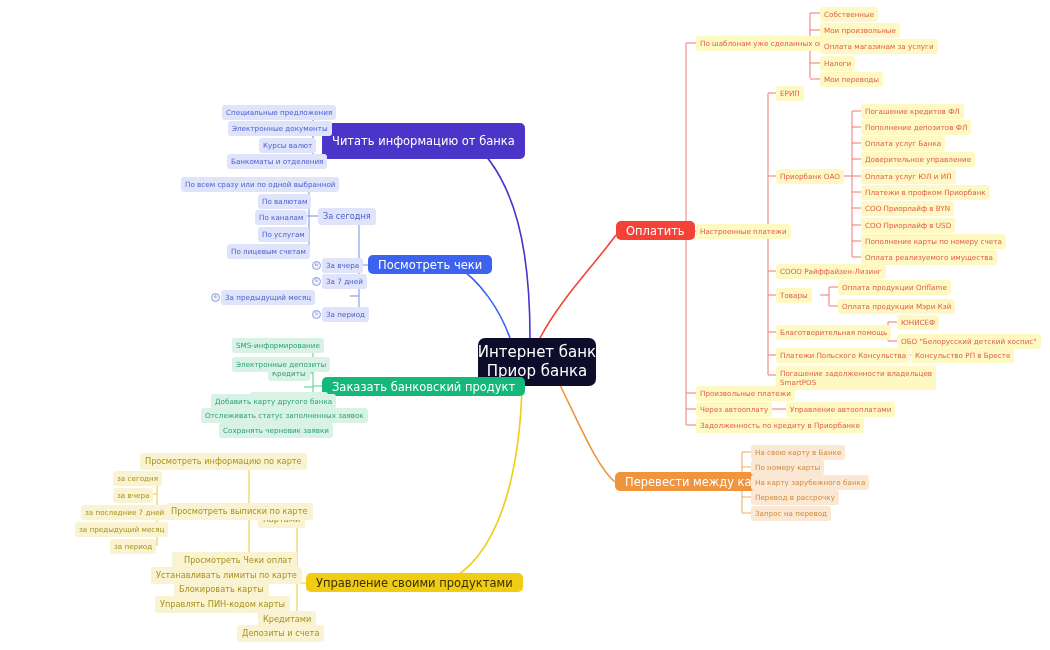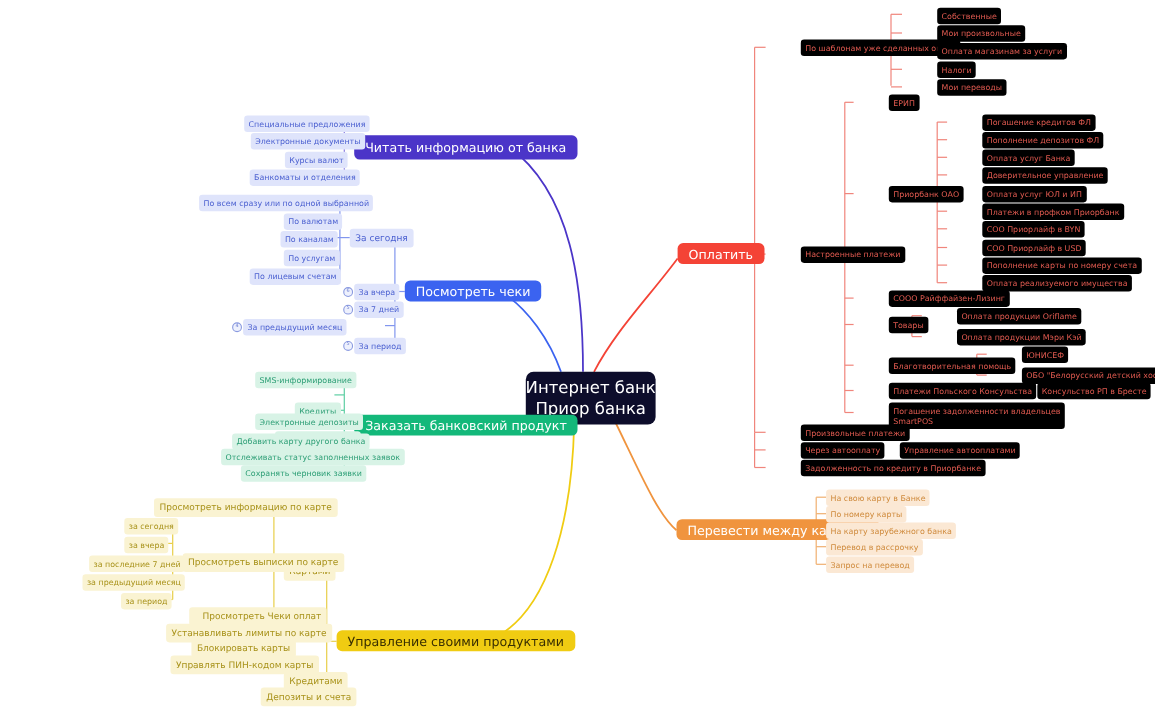--- a/index.html
+++ b/index.html
@@ -17,21 +17,21 @@
   .n-main{color:#ffffff;border-radius:5px;font-size:11.5px;padding:5px 10px;font-weight:400;}
   .c-red   {background:#f44336;}
   .c-orange{background:#f0943e;}
   .c-yellow{background:#f0cc12;color:#3a3000;}
   .c-green {background:#13b87a;}
   .c-blue  {background:#3b63f0;}
   .c-violet{background:#4b35c8;}
 
   
   .n-leaf{border-radius:3px;font-size:7.2px;padding:2.5px 4px;line-height:1.35;}
-  .l-red   {background:#000000;color:#e05a50;margin-left:32px;}
+  .l-red   {background:#fef9c3;color:#e05a50;}
   .l-orange{background:#fbe8d4;color:#cf8a3c;}
   .l-yellow{background:#faf3d2;color:#a8921a;}
   .l-green {background:#d8f3e6;color:#2c9e75;}
   .l-blue  {background:#dfe4fb;color:#4a5fd0;}
   .n-leaf.lvl2{font-size:8.2px;padding:3px 5px;}
 
   .badge{position:absolute;width:7px;height:7px;border-radius:50%;
          border:1px solid #8a9ae0;background:#eef1fd;color:#6a7bd0;
          font-size:4.5px;line-height:6px;text-align:center;}
 </style>
@@ -246,21 +246,21 @@
 
   <div class="node n-leaf l-yellow lvl2" style="left:172px;top:552px;padding-left:12px;">Просмотреть Чеки оплат</div>
   <div class="node n-leaf l-yellow lvl2" style="left:151px;top:567px;">Устанавливать лимиты по карте</div>
   <div class="node n-leaf l-yellow lvl2" style="left:174px;top:581px;">Блокировать карты</div>
   <div class="node n-leaf l-yellow lvl2" style="left:155px;top:596px;">Управлять ПИН-кодом карты</div>
 
   <div class="node n-main c-green" style="left:322px;top:377px;height:19px;">Заказать банковский продукт</div>
   <div class="node n-leaf l-green" style="left:232px;top:338px;">SMS-информирование</div>
   <div class="node n-leaf l-green" style="left:250px;top:352px;margin-top:40px;">Платежные карты</div>
   <div class="node n-leaf l-green" style="left:268px;top:366px;">Кредиты</div>
-  <div class="node n-leaf l-green" style="left:232px;top:376px;">Электронные депозиты</div>
+  <div class="node n-leaf l-green" style="left:232px;top:357px;">Электронные депозиты</div>
   <div class="node n-leaf l-green" style="left:211px;top:394px;">Добавить карту другого банка</div>
   <div class="node n-leaf l-green" style="left:201px;top:408px;">Отслеживать статус заполненных заявок</div>
   <div class="node n-leaf l-green" style="left:219px;top:423px;">Сохранять черновик заявки</div>
 
   <div class="node n-main c-blue" style="left:368px;top:255px;height:19px;">Посмотреть чеки</div>
 
   <div class="node n-leaf l-blue lvl2" style="left:318px;top:208px;">За сегодня</div>
 
   <div class="node n-leaf l-blue" style="left:181px;top:177px;">По всем сразу или по одной выбранной</div>
   <div class="node n-leaf l-blue" style="left:258px;top:194px;">По валютам</div>
@@ -273,19 +273,19 @@
 
   <span class="badge" style="left:312px;top:277px;">5</span>
   <div class="node n-leaf l-blue" style="left:322px;top:274px;">За 7 дней</div>
 
   <span class="badge" style="left:211px;top:293px;">4</span>
   <div class="node n-leaf l-blue" style="left:221px;top:290px;">За предыдущий месяц</div>
 
   <span class="badge" style="left:312px;top:310px;">5</span>
   <div class="node n-leaf l-blue" style="left:322px;top:307px;">За период</div>
 
-  <div class="node n-main c-violet" style="left:322px;top:123px;height:22px;text-align:right;">Читать информацию от банка</div>
+  <div class="node n-main c-violet" style="left:322px;top:123px;height:36px;text-align:right;">Читать информацию от банка</div>
   <div class="node n-leaf l-blue" style="left:222px;top:105px;">Специальные предложения</div>
   <div class="node n-leaf l-blue" style="left:228px;top:121px;">Электронные документы</div>
   <div class="node n-leaf l-blue" style="left:259px;top:138px;">Курсы валют</div>
   <div class="node n-leaf l-blue" style="left:227px;top:154px;">Банкоматы и отделения</div>
 
 </div>
 
 </body></html>

